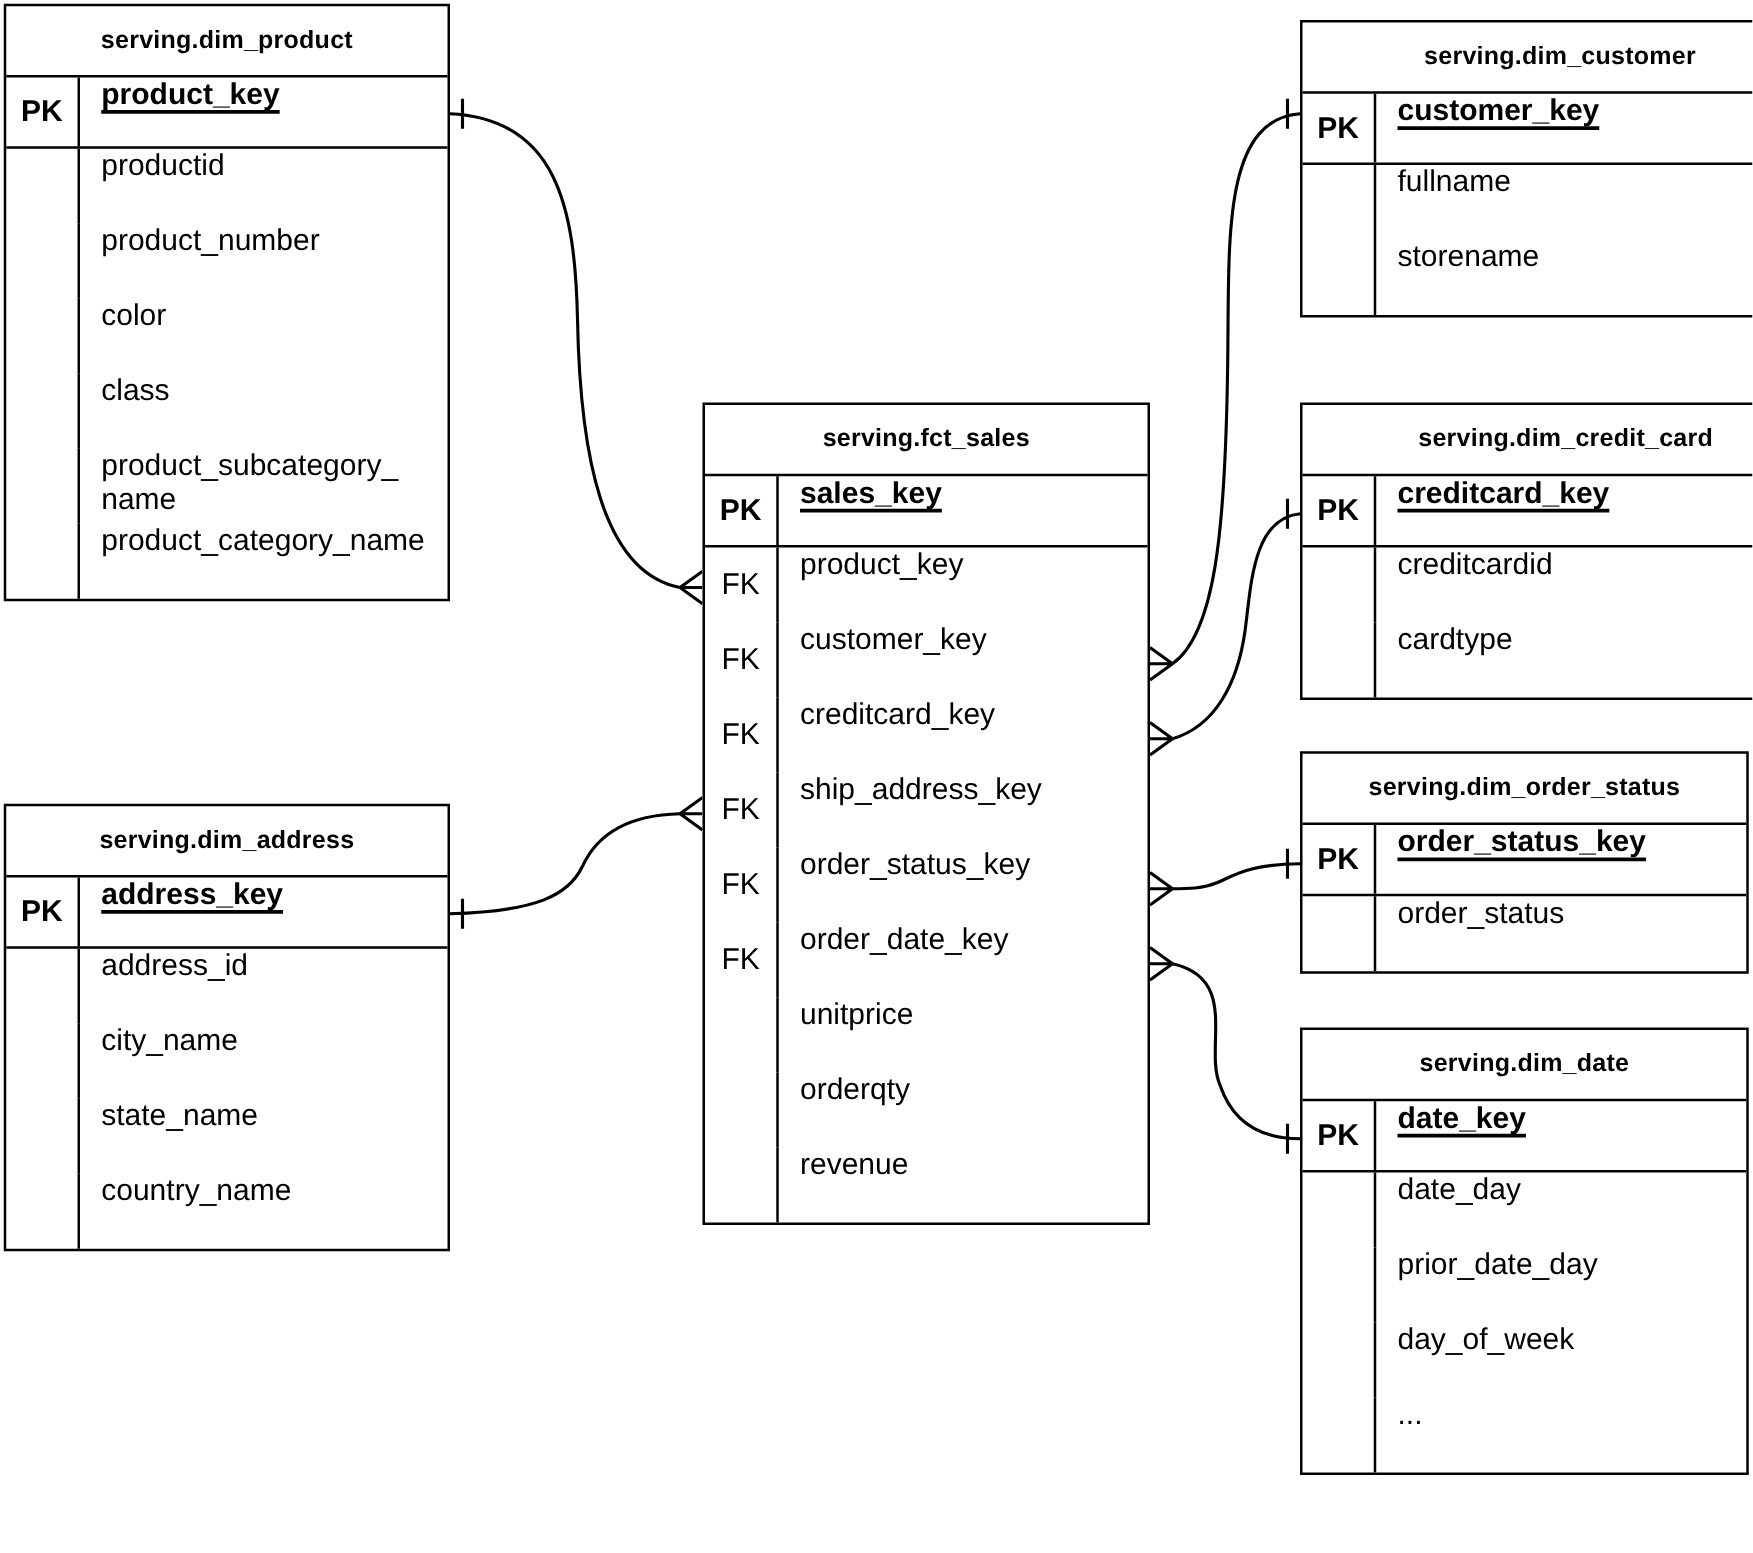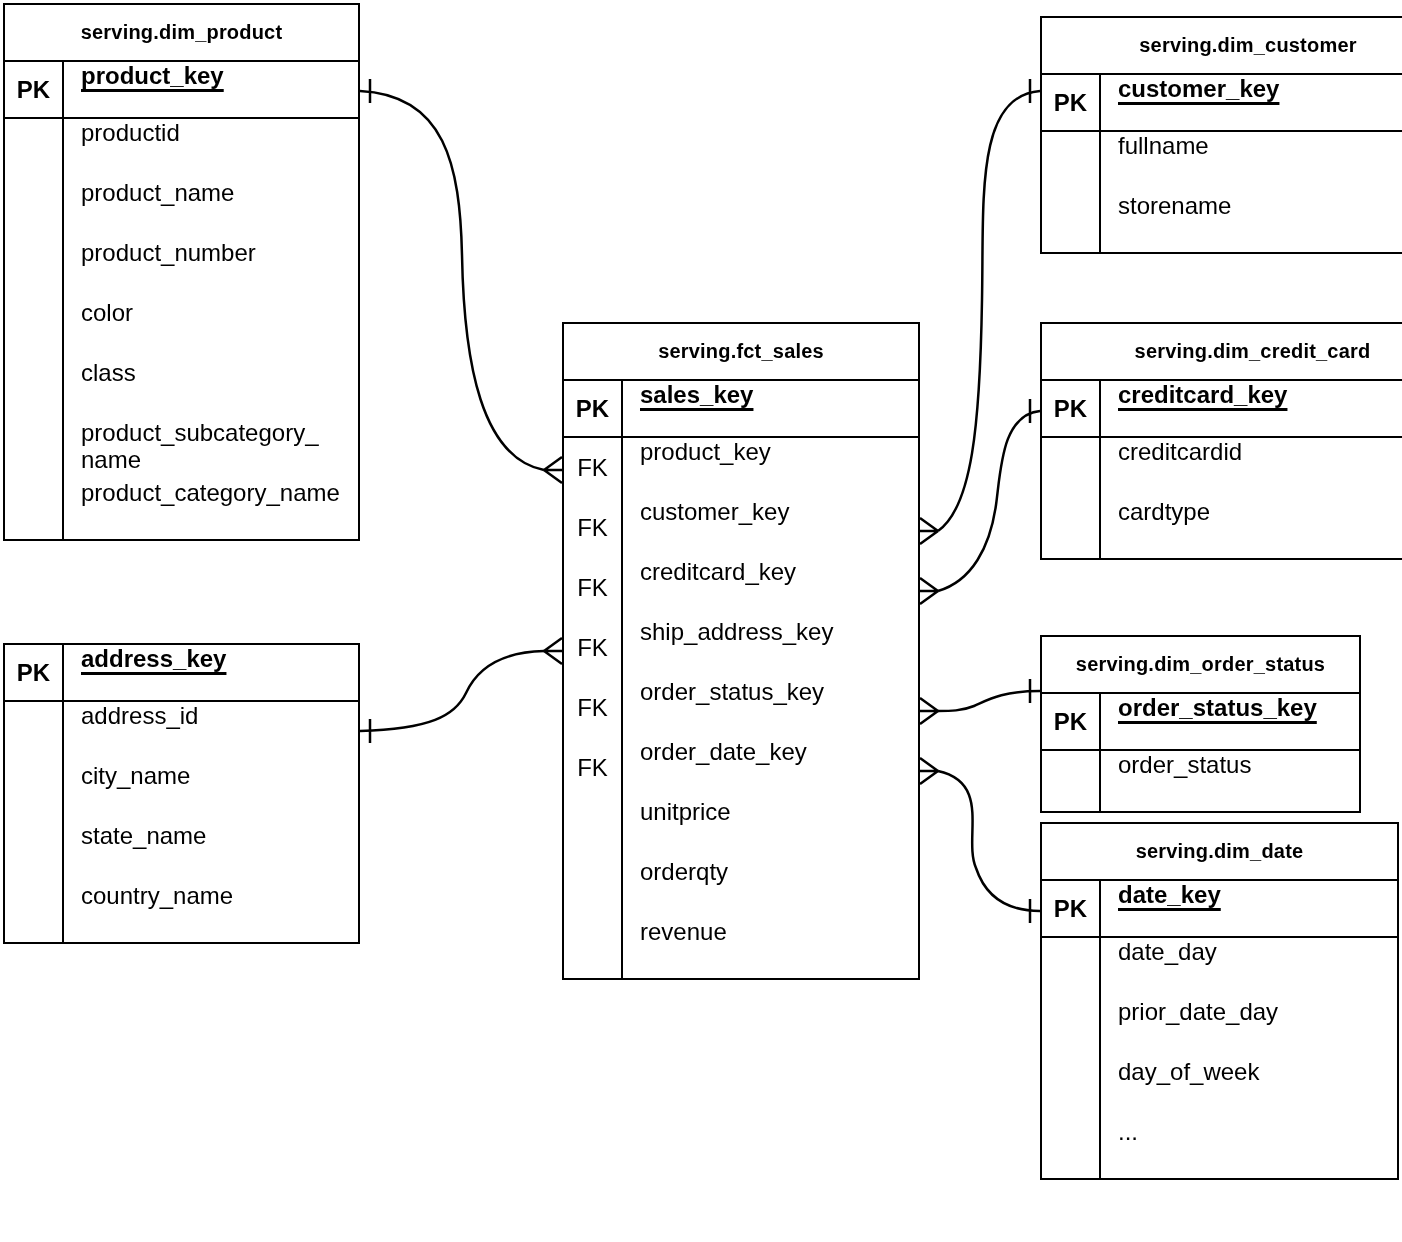--- a/index.html
+++ b/index.html
@@ -121,26 +121,20 @@
       <div class="e-body">
         <div class="e-row">
           <div class="e-key"></div>
           <div class="e-fieldcell">
             <span class="e-field">productid</span>
           </div>
         </div>
         <div class="e-row">
           <div class="e-key"></div>
           <div class="e-fieldcell">
-            <span class="e-field">product_name</span>
-          </div>
-        </div>
-        <div class="e-row">
-          <div class="e-key"></div>
-          <div class="e-fieldcell">
             <span class="e-field">product_number</span>
           </div>
         </div>
         <div class="e-row">
           <div class="e-key"></div>
           <div class="e-fieldcell">
             <span class="e-field">color</span>
           </div>
         </div>
         <div class="e-row">
@@ -268,21 +262,21 @@
           </div>
         </div>
         <div class="e-row">
           <div class="e-key"></div>
           <div class="e-fieldcell">
             <span class="e-field">cardtype</span>
           </div>
         </div>
       </div>
     </div>
-    <div class="entity" style="left: 1040px; top: 635px; width: 321px;">
+    <div class="entity" style="left: 1040px; top: 601px; width: 359px;">
       <div class="e-title">serving.dim_order_status</div>
       <div class="e-row e-pkrow">
         <div class="e-key">PK</div>
         <div class="e-fieldcell">
           <span class="e-field e-pk-field">order_status_key</span>
         </div>
       </div>
       <div class="e-body">
         <div class="e-row">
           <div class="e-key"></div>
@@ -321,20 +315,21 @@
         </div>
         <div class="e-row">
           <div class="e-key"></div>
           <div class="e-fieldcell">
             <span class="e-field">...</span>
           </div>
         </div>
       </div>
     </div>
     <div class="entity" style="left: 3px; top: 643px; width: 357px;">
+      <div class="e-title">serving.dim_address</div>
       <div class="e-row e-pkrow">
         <div class="e-key">PK</div>
         <div class="e-fieldcell">
           <span class="e-field e-pk-field">address_key</span>
         </div>
       </div>
       <div class="e-body">
         <div class="e-row">
           <div class="e-key"></div>
           <div class="e-fieldcell">

